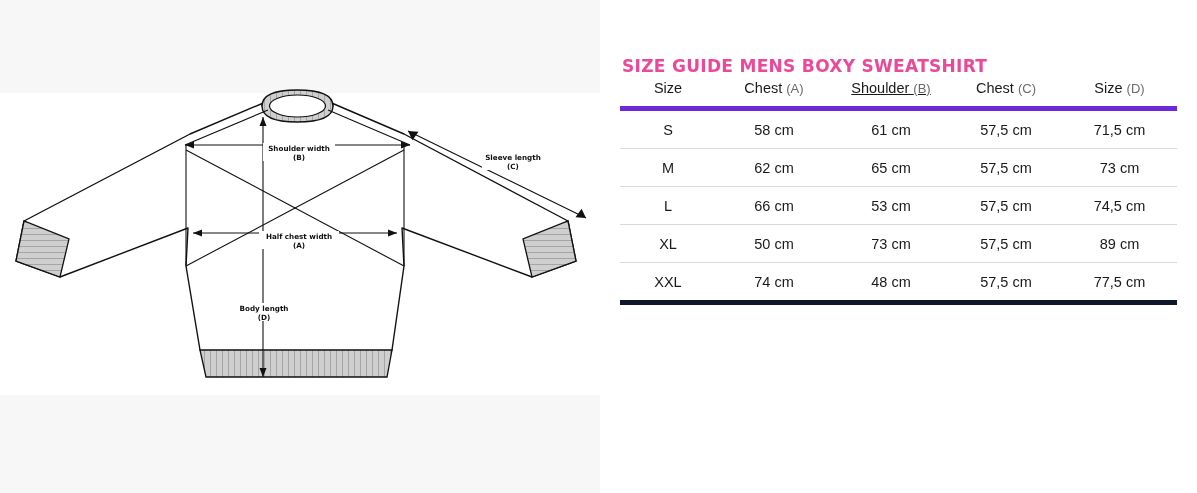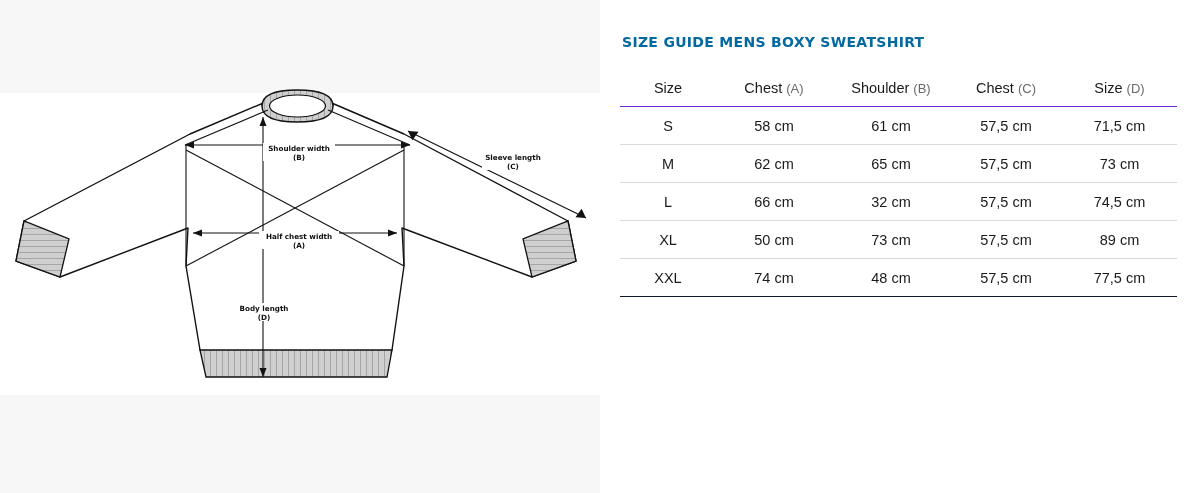--- a/index.html
+++ b/index.html
@@ -51,25 +51,25 @@
   .table-panel {
     position: relative;
     width: 597px;
     height: 493px;
     background: #ffffff;
     flex: 0 0 597px;
   }
   .guide-title {
     position: absolute;
     left: 22px;
-    top: 34px;
-    font-size: 14px;
+    top: 56px;
+    font-size: 17px;
     font-weight: bold;
     letter-spacing: 0.3px;
-    color: #0369a1;
+    color: #ec4899;
     font-family: "DejaVu Sans", sans-serif;
     white-space: nowrap;
   }
   table.size-table {
     position: absolute;
     left: 20px;
     top: 70px;
     width: 557px;
     border-collapse: collapse;
     font-size: 14.5px;
@@ -79,33 +79,33 @@
   table.size-table td {
     text-align: center;
     font-weight: normal;
     padding: 0;
     height: 37px;
     vertical-align: middle;
     border-bottom: 1px solid #d9d9d9;
   }
   table.size-table thead th {
     height: 36px;
-    border-bottom: 1px solid #6d28d9;
+    border-bottom: 5px solid #6d28d9;
     font-size: 14.5px;
   }
   table.size-table thead th .sub {
     font-size: 13px;
     color: #6a6a6a;
   }
   table.size-table tbody tr:last-child td {
-    border-bottom: 1px solid #0f172a;
+    border-bottom: 5px solid #0f172a;
   }
   .col-size   { width: 96px; }
   .col-chest  { width: 116px; }
-  .col-shoulder { width: 118px; }
+  .col-shoulder { width: 118px; text-decoration: underline; }
   .col-sleeve { width: 112px; }
   .col-body   { width: 115px; }
 
   
   .lbl {
     font-family: "DejaVu Sans", sans-serif;
     font-size: 7.2px;
     font-weight: bold;
     fill: #111111;
   }
@@ -255,21 +255,21 @@
         <tr>
           <td>M</td>
           <td>62 cm</td>
           <td>65 cm</td>
           <td>57,5 cm</td>
           <td>73 cm</td>
         </tr>
         <tr>
           <td>L</td>
           <td>66 cm</td>
-          <td>32 cm</td>
+          <td>53 cm</td>
           <td>57,5 cm</td>
           <td>74,5 cm</td>
         </tr>
         <tr>
           <td>XL</td>
           <td>50 cm</td>
           <td>73 cm</td>
           <td>57,5 cm</td>
           <td>89 cm</td>
         </tr>

